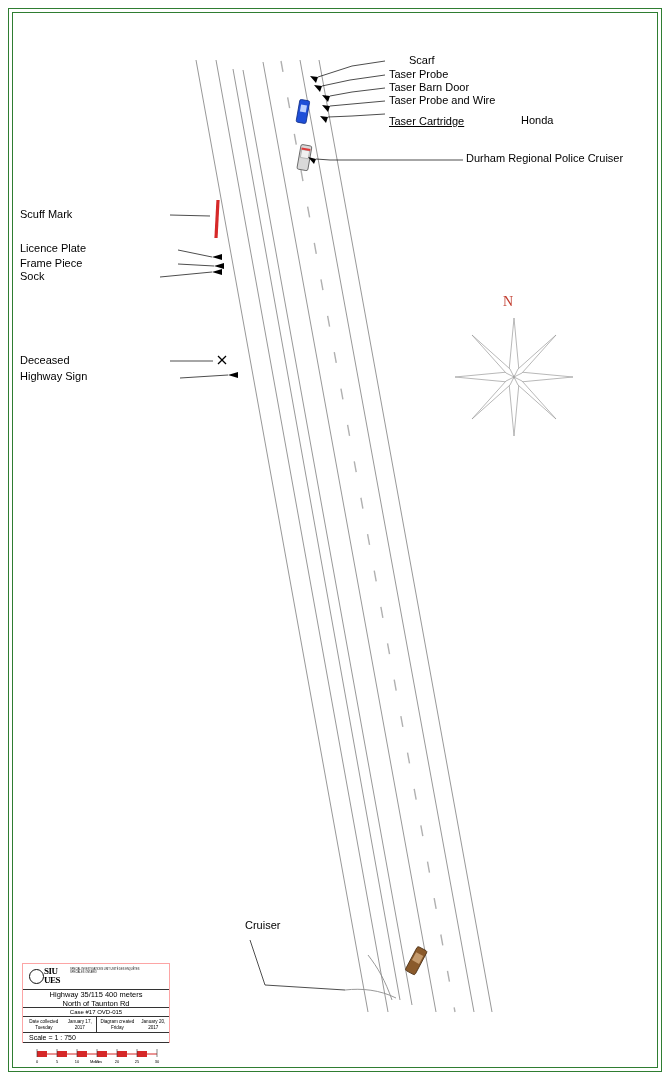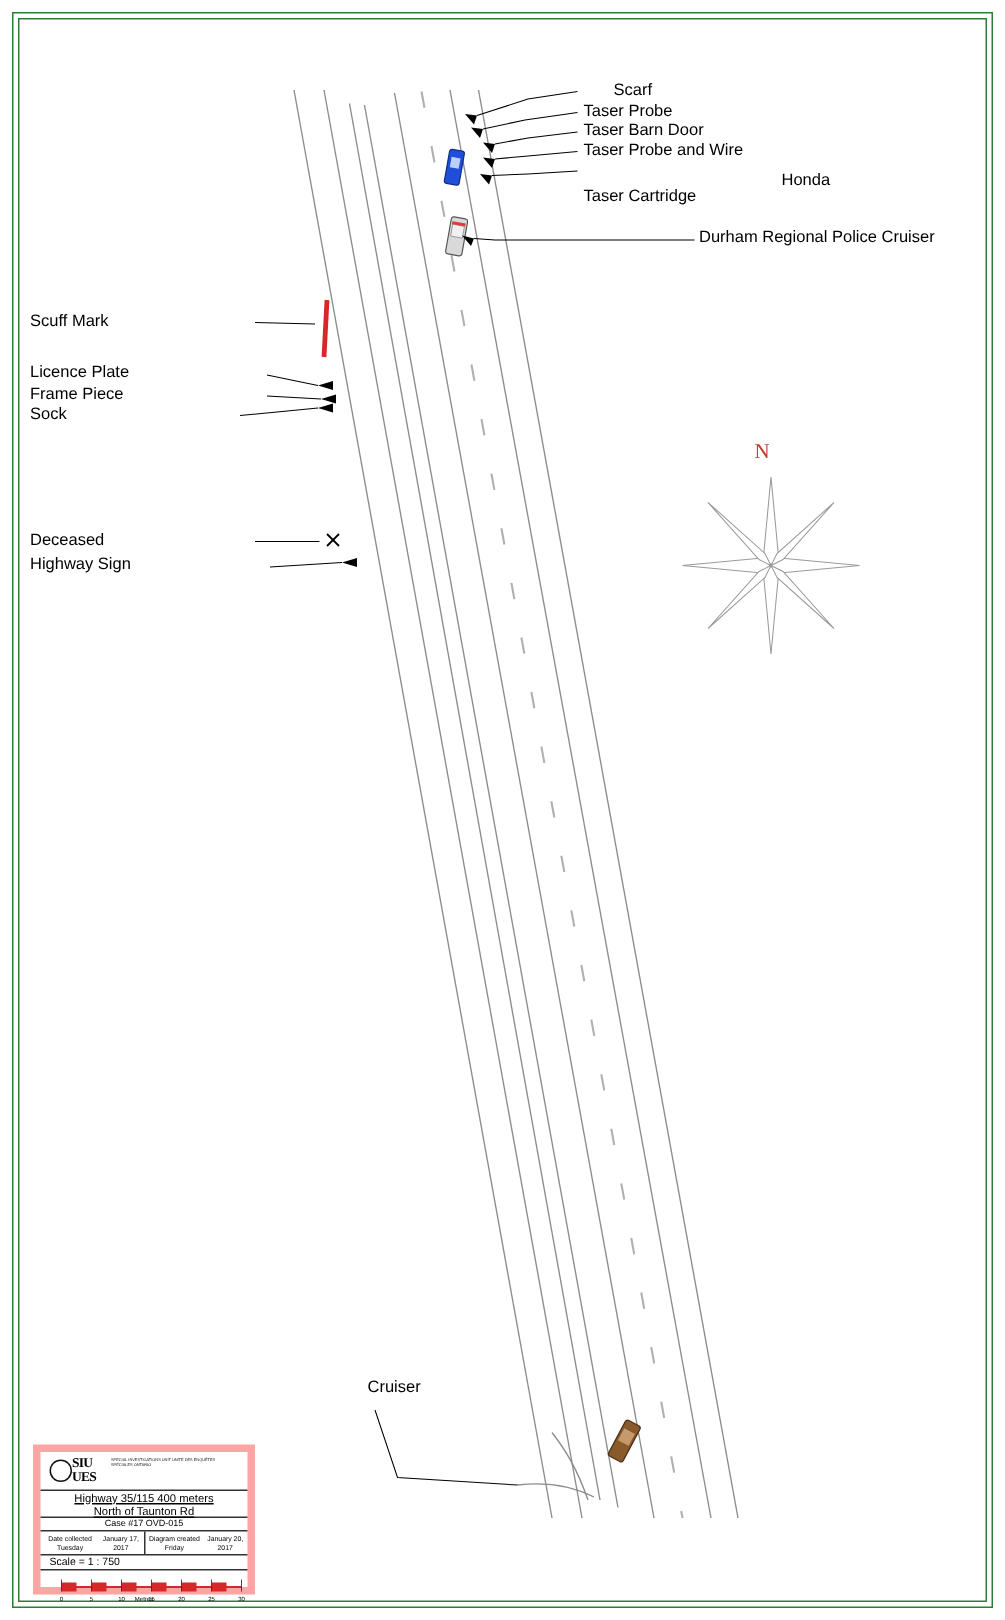--- a/index.html
+++ b/index.html
@@ -5,24 +5,24 @@
   html,body{margin:0;padding:0;background:#ffffff;}
   body{width:670px;height:1080px;font-family:"Liberation Sans",sans-serif;}
   #page{position:relative;width:670px;height:1080px;overflow:hidden;background:#fff;}
   .frame{position:absolute;left:8px;top:8px;width:654px;height:1064px;border:1px solid #2f7d32;box-sizing:border-box;}
   .frame-inner{position:absolute;left:12px;top:12px;width:646px;height:1056px;border:1px solid #2f7d32;box-sizing:border-box;}
   svg.diagram{position:absolute;left:0;top:0;width:670px;height:1080px;}
   .lbl{position:absolute;font-size:11px;color:#000;white-space:nowrap;line-height:12px;}
   .lbl-r{text-align:left;}
   .compass-n{position:absolute;font-size:14px;color:#c0392b;font-family:"Liberation Serif",serif;}
   
-  .titleblock{position:absolute;left:22px;top:963px;width:148px;height:100px;border:5px solid #fca5a5;background:#fff;box-sizing:border-box;font-size:5px;}
+  .titleblock{position:absolute;left:22px;top:963px;width:148px;height:80px;border:1px solid #fca5a5;background:#fff;box-sizing:border-box;font-size:5px;}
   .tb-row{border-bottom:1px solid #333;box-sizing:border-box;width:100%;}
   .tb-logo{height:26px;position:relative;}
-  .tb-title{height:18px;display:flex;flex-direction:column;justify-content:center;font-size:7.5px;line-height:9px;text-align:center;text-decoration:underline;}
+  .tb-title{height:18px;display:flex;flex-direction:column;justify-content:center;font-size:7.5px;line-height:9px;text-align:center;}
   .tb-case{height:9px;display:flex;align-items:center;justify-content:center;font-size:6px;}
   .tb-dates{height:16px;display:flex;}
   .tb-dates div{flex:1;display:flex;align-items:center;justify-content:center;text-align:center;font-size:4.6px;line-height:5.6px;border-right:1px solid #333;padding:0 1px;box-sizing:border-box;}
   .tb-dates div:last-child{border-right:none;}
   .tb-scale{height:10px;display:flex;align-items:center;padding-left:6px;font-size:7px;}
   .tb-bar{height:21px;position:relative;}
   .bar-svg{position:absolute;left:0;top:0;}
   .metres{position:absolute;left:50%;transform:translateX(-50%);bottom:0px;font-size:4px;}
   .siu-circle{position:absolute;left:6px;top:5px;width:13px;height:13px;border:1.4px solid #111;border-radius:50%;}
   .siu-txt{position:absolute;left:21px;top:3px;font-size:9px;font-weight:bold;font-family:"Liberation Serif",serif;letter-spacing:-0.5px;line-height:8.5px;}
@@ -120,21 +120,21 @@
       </g>
     </g>
   </svg>
 
   <div class="compass-n" style="left:503px;top:294px;">N</div>
 
   <div class="lbl" style="left:389px;top:54px;margin-left:20px;">Scarf</div>
   <div class="lbl" style="left:389px;top:68px;">Taser Probe</div>
   <div class="lbl" style="left:389px;top:81px;">Taser Barn Door</div>
   <div class="lbl" style="left:389px;top:94px;">Taser Probe and Wire</div>
-  <div class="lbl" style="left:389px;top:125px;">Taser Cartridge</div>
+  <div class="lbl" style="left:389px;top:115px;text-decoration:underline;">Taser Cartridge</div>
   <div class="lbl" style="left:484px;top:114px;padding-left:37px;">Honda</div>
   <div class="lbl" style="left:466px;top:152px;">Durham Regional Police Cruiser</div>
 
   <div class="lbl lbl-r" style="left:20px;width:148px;top:208px;">Scuff Mark</div>
   <div class="lbl lbl-r" style="left:20px;width:156px;top:242px;">Licence Plate</div>
   <div class="lbl lbl-r" style="left:20px;width:156px;top:257px;">Frame Piece</div>
   <div class="lbl lbl-r" style="left:20px;width:156px;top:270px;">Sock</div>
 
   <div class="lbl lbl-r" style="left:20px;width:148px;top:354px;">Deceased</div>
   <div class="lbl lbl-r" style="left:20px;width:158px;top:370px;">Highway Sign</div>

